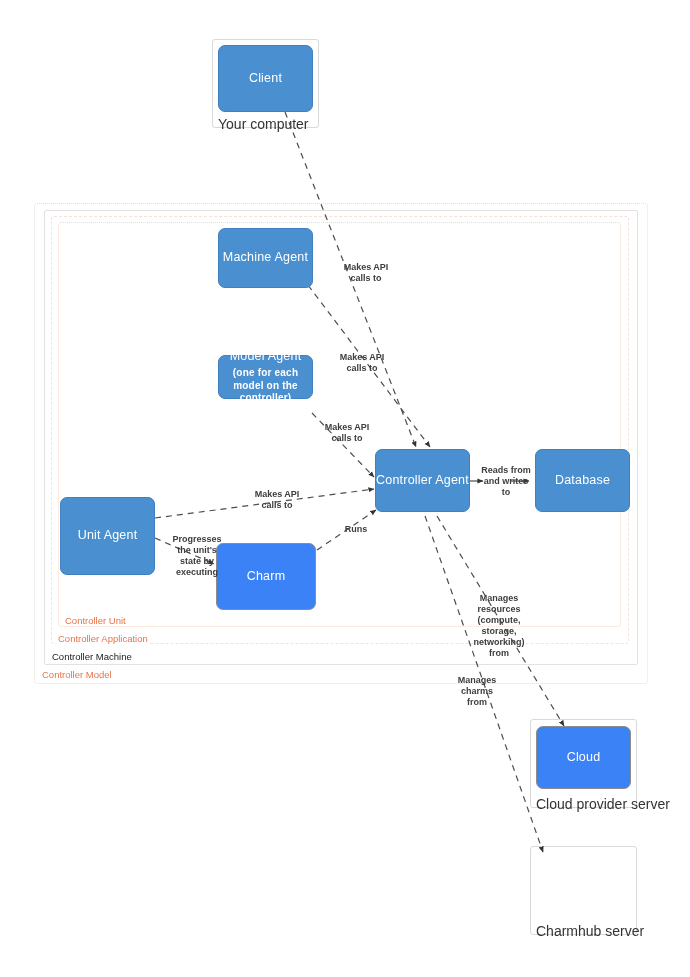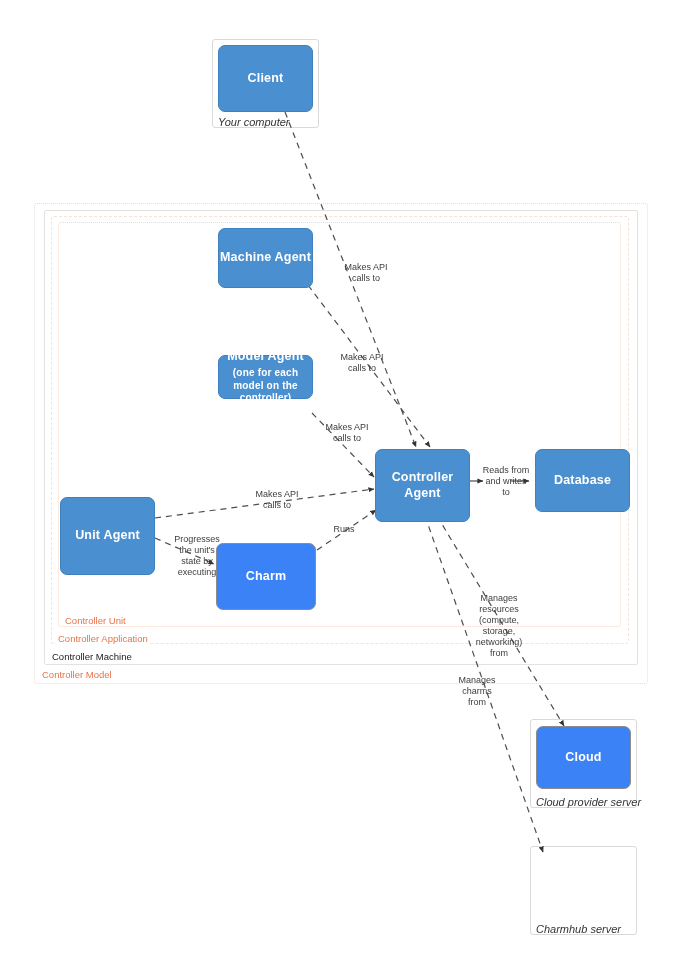--- a/index.html
+++ b/index.html
@@ -37,38 +37,37 @@
     align-items: center;
     justify-content: center;
     text-align: center;
     color: #ffffff;
     font-weight: bold;
     letter-spacing: .2px;
     line-height: 1.25;
   }
   .node.blue  { background: #4a8fd0; border: 1px solid #3e80c0; }
   .node.gray  { background: #3b82f6; border: 1px solid #8c8c8c; }
-  .node-title { font-size: 12.5px; font-weight: bold; }
+  .node-title { font-size: 12.5px; font-weight: normal; }
   .node-sub   { font-size: 10px; font-weight: bold; margin-top: 2px; line-height: 1.25; padding: 0 6px; }
 
   
   .card {
     position: absolute;
     box-sizing: border-box;
     background: #ffffff;
     border: 1px solid #d9d9d9;
     border-radius: 3px;
   }
   .card-label {
     position: absolute;
     left: 6px;
-    font-size: 11px;
+    font-size: 14px;
     color: #333333;
     white-space: nowrap;
-    font-style: italic;
   }
 
   
   .container {
     position: absolute;
     box-sizing: border-box;
     background: transparent;
   }
   .c-dotted-red  { border: 1px dotted #f2d9cc; border-radius: 3px; }
   .c-dashed-red  { border: 1px dashed #f6e2d8; border-radius: 3px; }
@@ -85,20 +84,21 @@
 
   
   .edge-label {
     position: absolute;
     font-size: 9px;
     color: #3d3d3d;
     text-align: center;
     line-height: 1.22;
     white-space: pre-line;
     background: transparent;
+    font-weight: bold;
   }
 </style>
 </head>
 <body>
 
 <div id="diagram-root">
 
   <div class="container c-dotted-red" style="left:34px; top:203px; width:614px; height:481px;"></div>
   <div class="container-label lbl-red" style="left:40px; top:669px;">Controller Model</div>
 
@@ -166,21 +166,21 @@
   </div>
 
   <div class="node blue" style="left:60px; top:497px; width:95px; height:78px;">
     <div class="node-title">Unit Agent</div>
   </div>
 
   <div class="node gray" style="left:216px; top:543px; width:100px; height:67px;">
     <div class="node-title">Charm</div>
   </div>
 
-  <div class="node blue" style="left:375px; top:449px; width:95px; height:73px;">
+  <div class="node blue" style="left:375px; top:449px; width:95px; height:63px;">
     <div class="node-title">Controller Agent</div>
   </div>
 
   <div class="node blue" style="left:535px; top:449px; width:95px; height:63px;">
     <div class="node-title">Database</div>
   </div>
 
   <div class="node gray" style="left:536px; top:726px; width:95px; height:63px;">
     <div class="node-title">Cloud</div>
   </div>
@@ -196,21 +196,21 @@
 calls to</div>
 
   <div class="edge-label" style="left:246px; top:489px; width:62px;">Makes API
 calls to</div>
 
   <div class="edge-label" style="left:160px; top:534px; width:58px;margin-left:8px;">Progresses
 the unit's
 state by
 executing</div>
 
-  <div class="edge-label" style="left:326px; top:524px; width:36px;">Runs</div>
+  <div class="edge-label" style="left:338px; top:524px; width:36px;">Runs</div>
 
   <div class="edge-label" style="left:478px; top:465px; width:56px;">Reads from
 and writes
 to</div>
 
   <div class="edge-label" style="left:470px; top:593px; width:58px;">Manages
 resources
 (compute,
 storage,
 networking)

